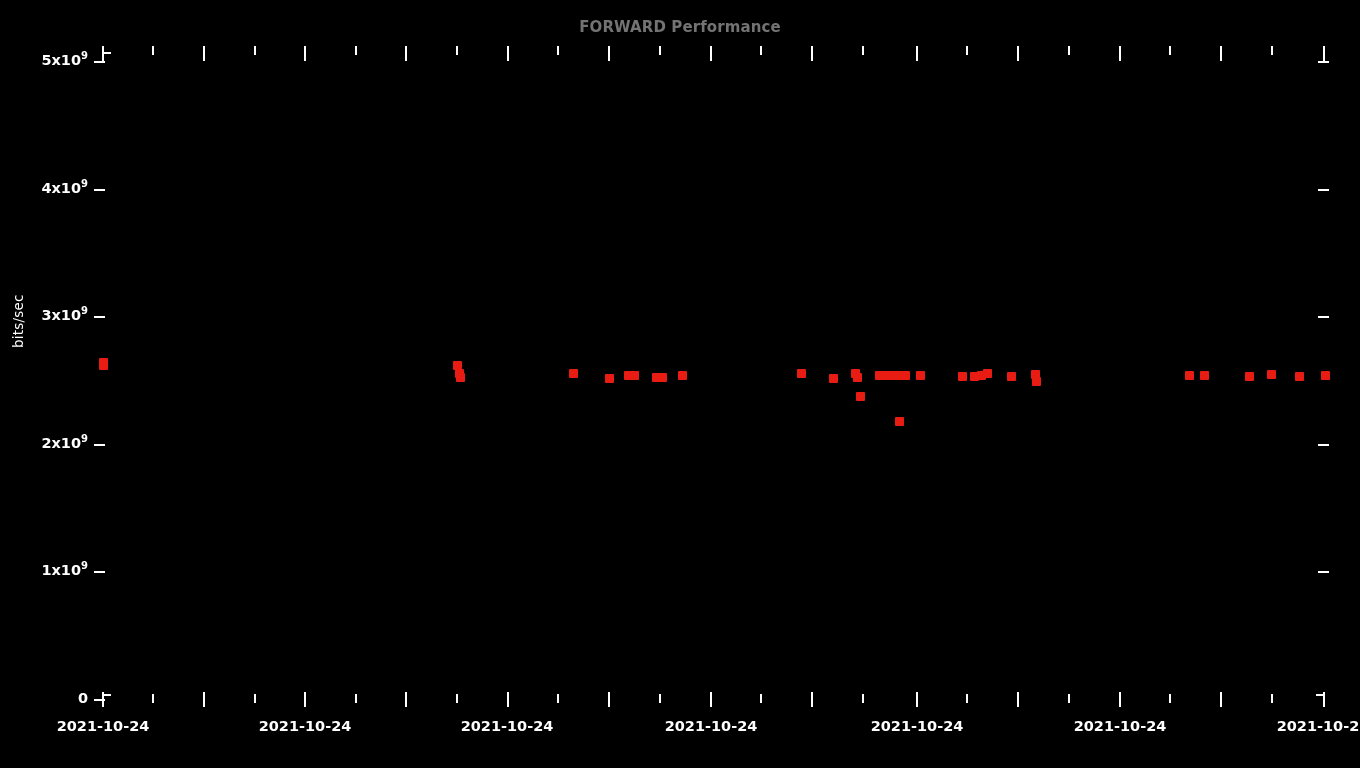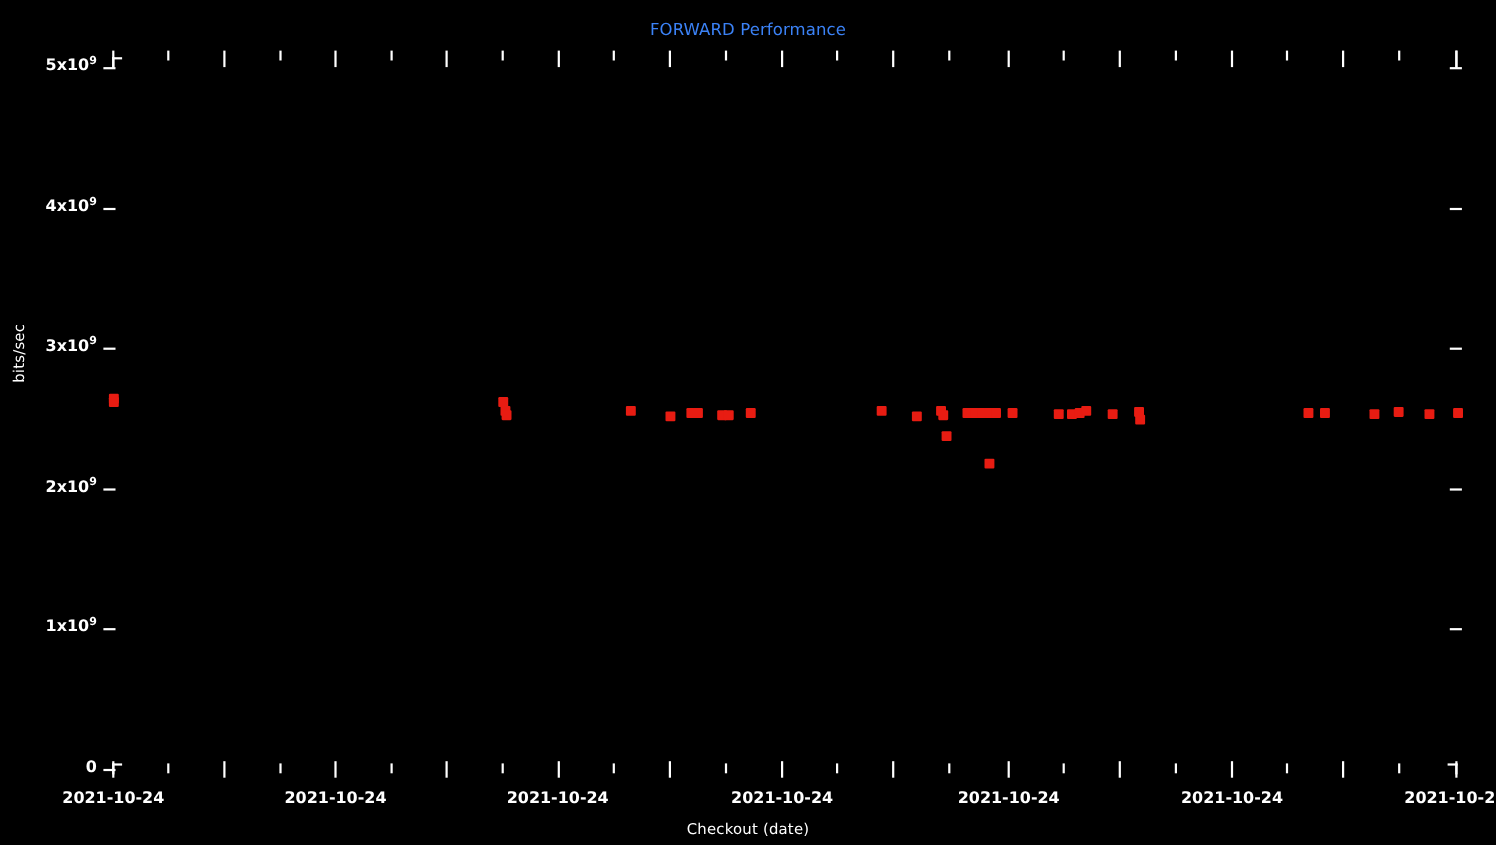--- a/index.html
+++ b/index.html
@@ -23,22 +23,22 @@
   }
 
   
   .chart-title {
     position: absolute;
     left: 0;
     top: 18px;
     width: 1360px;
     text-align: center;
     font-size: 15px;
-    font-weight: 400;
-    color: #3b82f6;
+    font-weight: 700;
+    color: #737373;
     letter-spacing: 0.1px;
     white-space: nowrap;
   }
 
   
   .data-point {
     position: absolute;
     width: 9px;
     height: 9px;
     margin-left: -4.5px;
@@ -137,21 +137,20 @@
 </style>
 </head>
 <body>
 
 <div id="chart-root">
 
   <div class="chart-title">FORWARD Performance</div>
 
   <div class="axis-name-y">bits/sec</div>
 
-  <div class="axis-name-x">Checkout (date)</div>
 
   <div id="generated-layer">
       <div class="y-tick-left" style="top: 699px;"></div>
       <div class="y-axis-label" style="top: 691px;">0</div>
       <div class="y-tick-left" style="top: 571.4px;"></div>
       <div class="y-tick-right" style="top: 571.4px;"></div>
       <div class="y-axis-label" style="top: 563.4px;"><span>1x10</span><sup>9</sup></div>
       <div class="y-tick-left" style="top: 443.8px;"></div>
       <div class="y-tick-right" style="top: 443.8px;"></div>
       <div class="y-axis-label" style="top: 435.8px;"><span>2x10</span><sup>9</sup></div>

